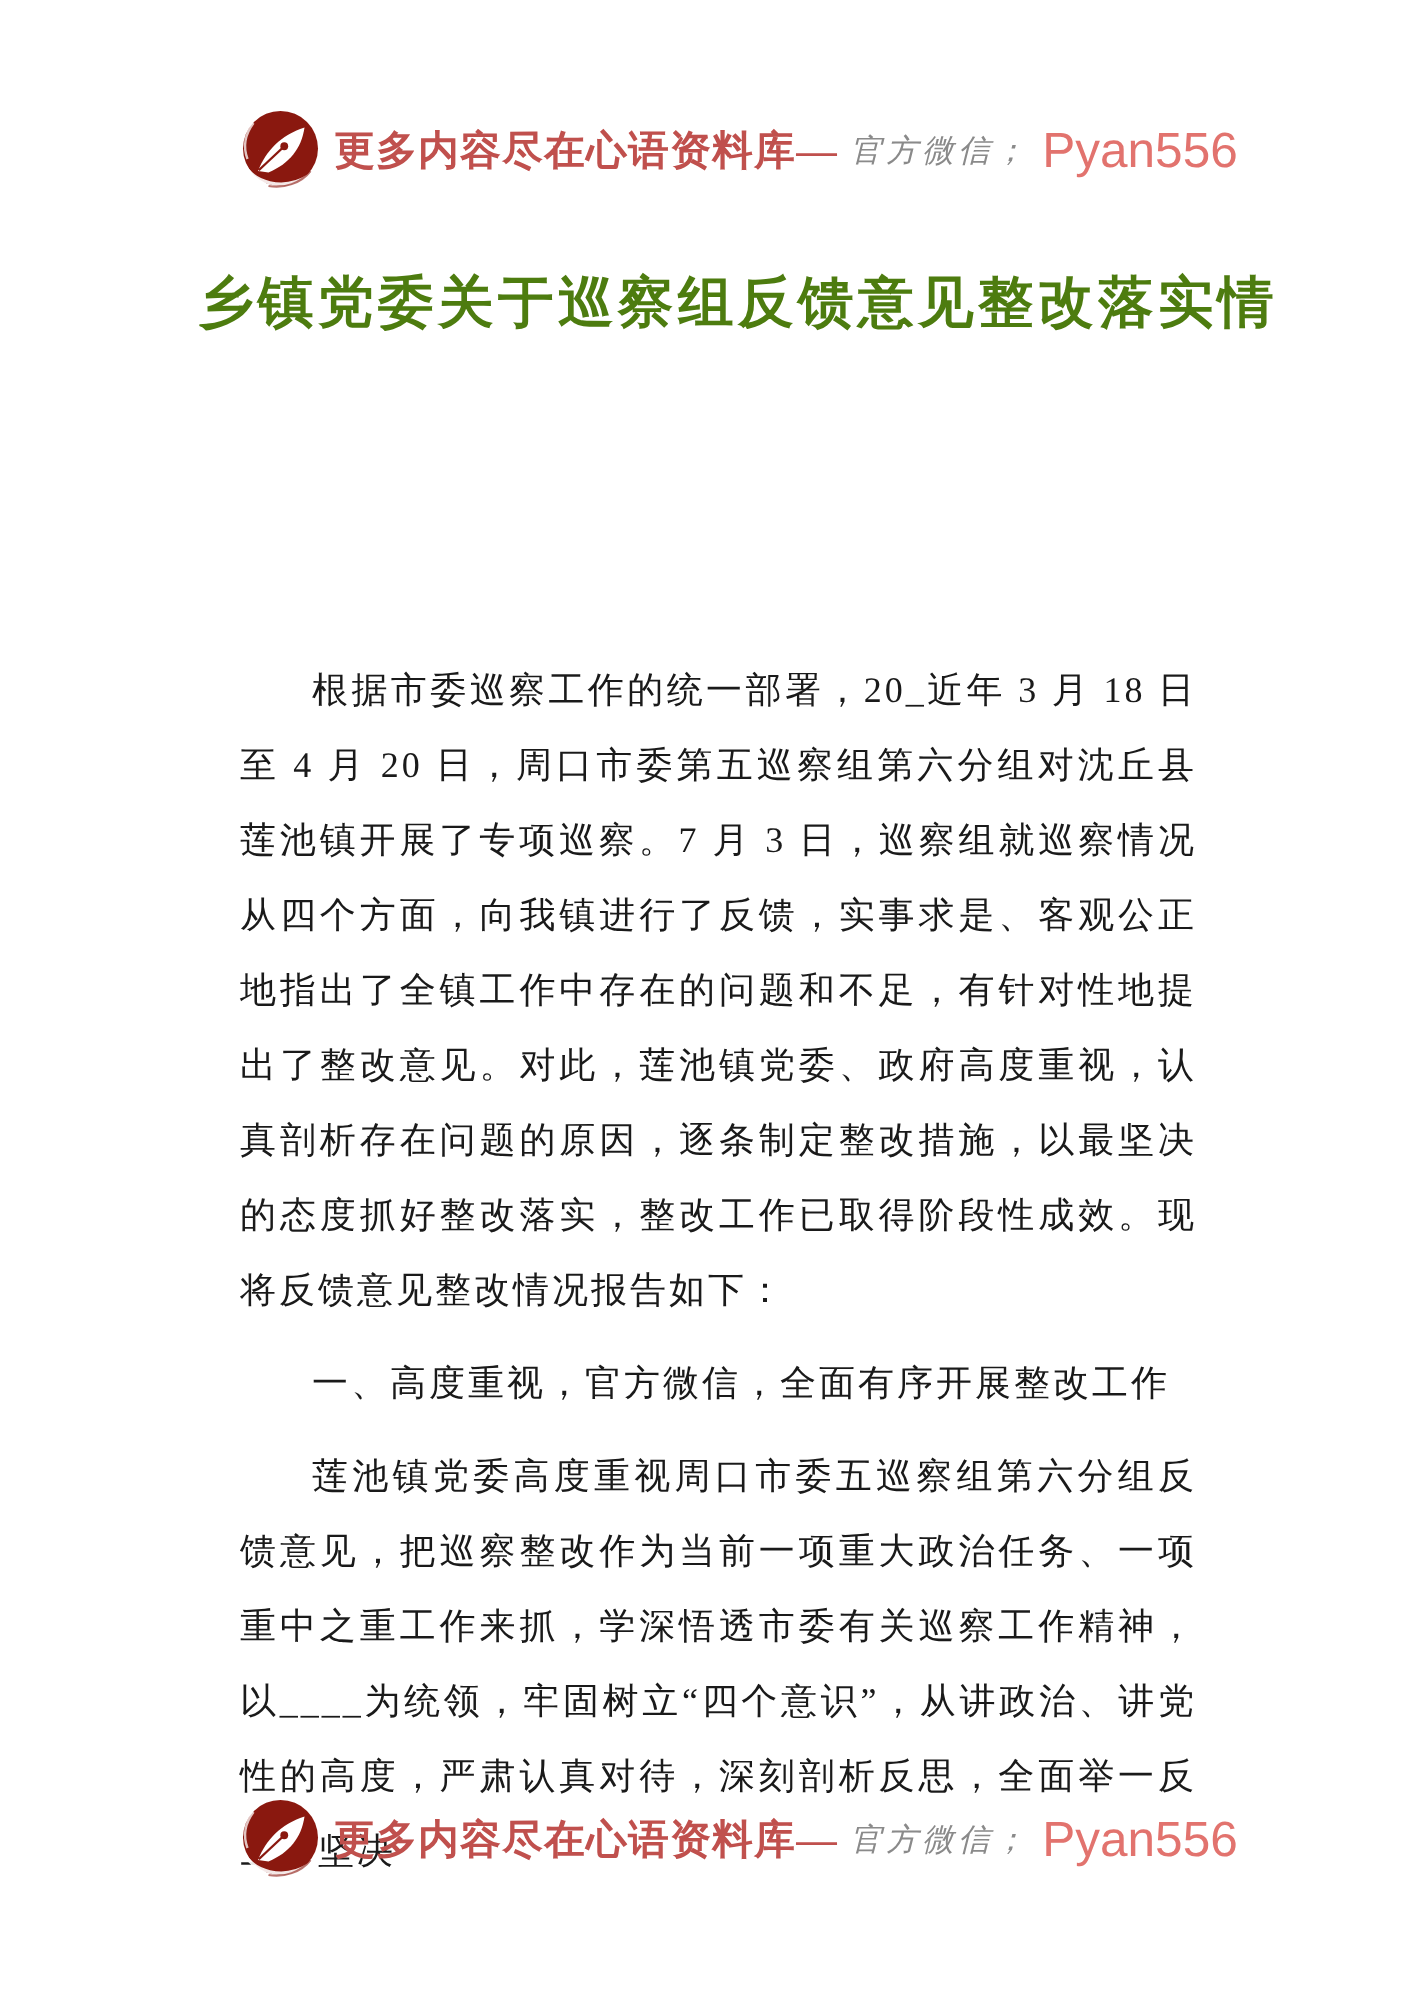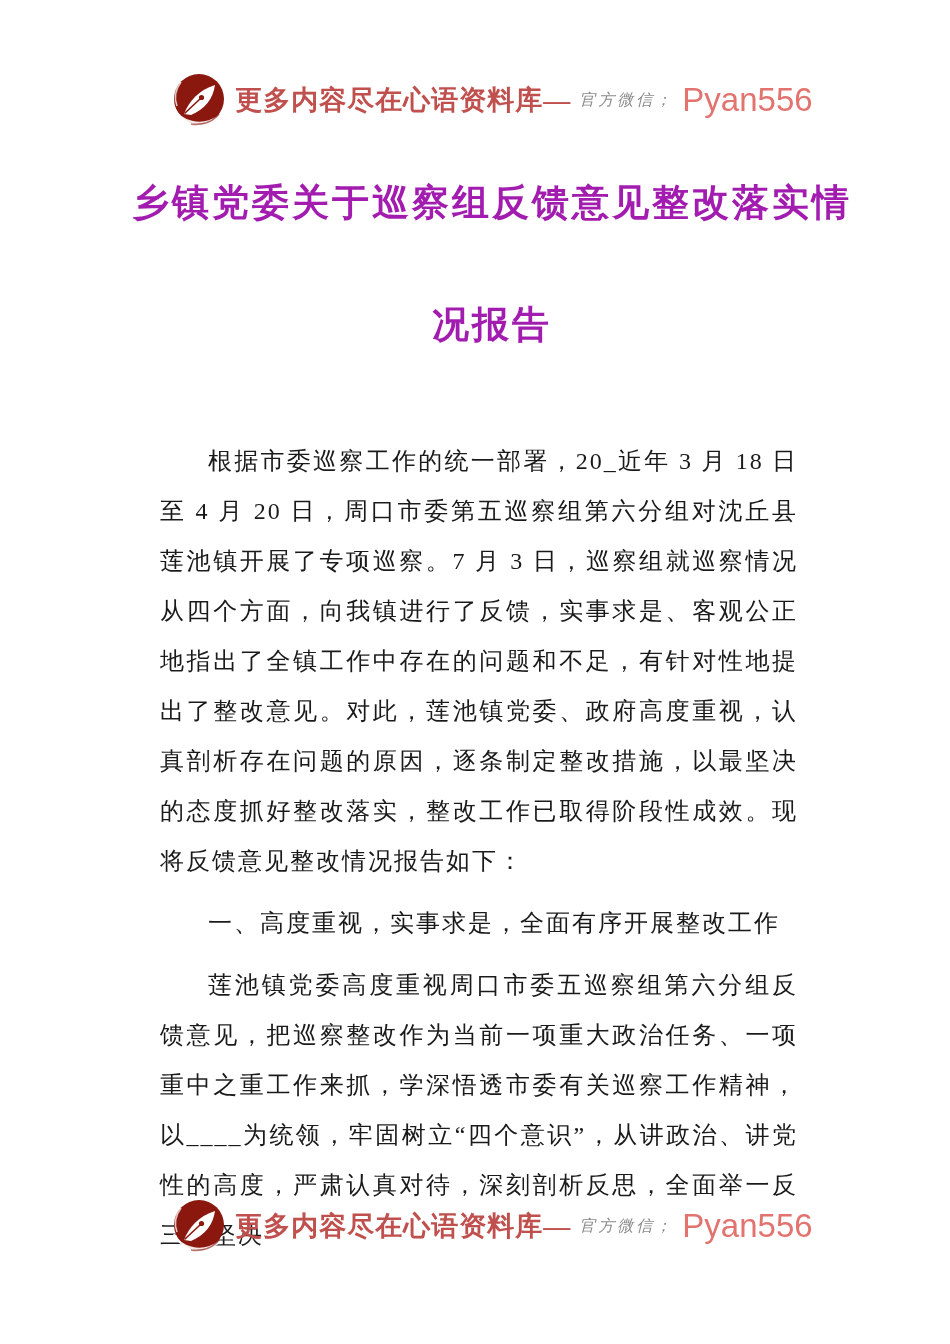--- a/index.html
+++ b/index.html
@@ -18,30 +18,30 @@
     display:flex;justify-content:center;align-items:center;
     gap:8px;white-space:nowrap;
   }
   .brandbar.top{top:72px;}
   .brandbar.bottom{top:1198px;}
   .logo{width:56px;height:56px;flex:0 0 auto;}
   .brand-red{
     color:#c0504d;font-size:27px;font-weight:bold;letter-spacing:1px;
   }
   .brand-label{
-    color:#8a8a8a;font-size:16px;font-style:italic;letter-spacing:3px;
+    color:#8a8a8a;font-size:21px;font-style:italic;letter-spacing:3px;
   }
   .brand-id{
     color:#e2736e;font-size:33px;
     font-family:"Liberation Sans","DejaVu Sans",sans-serif;
   }
   
   .title{
     position:absolute;top:142px;left:75px;right:75px;
-    text-align:center;color:#a21caf;
+    text-align:center;color:#4d7c0f;
     font-size:37px;font-weight:bold;letter-spacing:3px;
   }
   .title .tline{line-height:122px;}
   
   .body-text{
     position:absolute;top:424px;left:148px;width:662px;
     color:#1a1a1a;
     font-size:24px;line-height:50px;letter-spacing:2px;
     text-align:justify;
   }
@@ -62,26 +62,25 @@
       <circle cx="30.5" cy="25.5" r="2.6" fill="#8a180f"></circle>
       <path d="M20 52 C 30 54, 42 50, 48 42" stroke="#8a180f" stroke-width="1.4" fill="none" opacity="0.6"></path>
     </svg>
     <span class="brand-red">更多内容尽在心语资料库—</span>
     <span class="brand-label">官方微信；</span>
     <span class="brand-id">Pyan556</span>
   </div>
 
   <div class="title">
     <div class="tline">乡镇党委关于巡察组反馈意见整改落实情</div>
-    <div class="tline">况报告</div>
   </div>
 
   <div class="body-text">
     <p>根据市委巡察工作的统一部署，20_近年 3 月 18 日至 4 月 20 日，周口市委第五巡察组第六分组对沈丘县莲池镇开展了专项巡察。7 月 3 日，巡察组就巡察情况从四个方面，向我镇进行了反馈，实事求是、客观公正地指出了全镇工作中存在的问题和不足，有针对性地提出了整改意见。对此，莲池镇党委、政府高度重视，认真剖析存在问题的原因，逐条制定整改措施，以最坚决的态度抓好整改落实，整改工作已取得阶段性成效。现将反馈意见整改情况报告如下：</p>
-    <p>一、高度重视，实事求是，全面有序开展整改工作</p>
+    <p>一、高度重视，官方微信，全面有序开展整改工作</p>
     <p>莲池镇党委高度重视周口市委五巡察组第六分组反馈意见，把巡察整改作为当前一项重大政治任务、一项重中之重工作来抓，学深悟透市委有关巡察工作精神，以____为统领，牢固树立“四个意识”，从讲政治、讲党性的高度，严肃认真对待，深刻剖析反思，全面举一反三，坚决</p>
   </div>
 
   <div class="brandbar bottom">
     <svg class="logo" viewBox="0 0 56 56" aria-hidden="true">
       <circle cx="28" cy="27" r="25" fill="#8a180f"></circle>
       <path d="M3 36 C 9 50, 30 56, 47 45" stroke="#ffffff" stroke-width="2.2" fill="none" opacity="0.9"></path>
       <path d="M10 10 C 4 18, 3 26, 6 34" stroke="#ffffff" stroke-width="1.6" fill="none" opacity="0.75"></path>
       <path d="M13 42 C 18 29, 28 18, 44 13 C 42 27, 34 37, 20 43 Z" fill="#ffffff"></path>
       <line x1="13.5" y1="41.5" x2="30" y2="26" stroke="#8a180f" stroke-width="1.6"></line>

